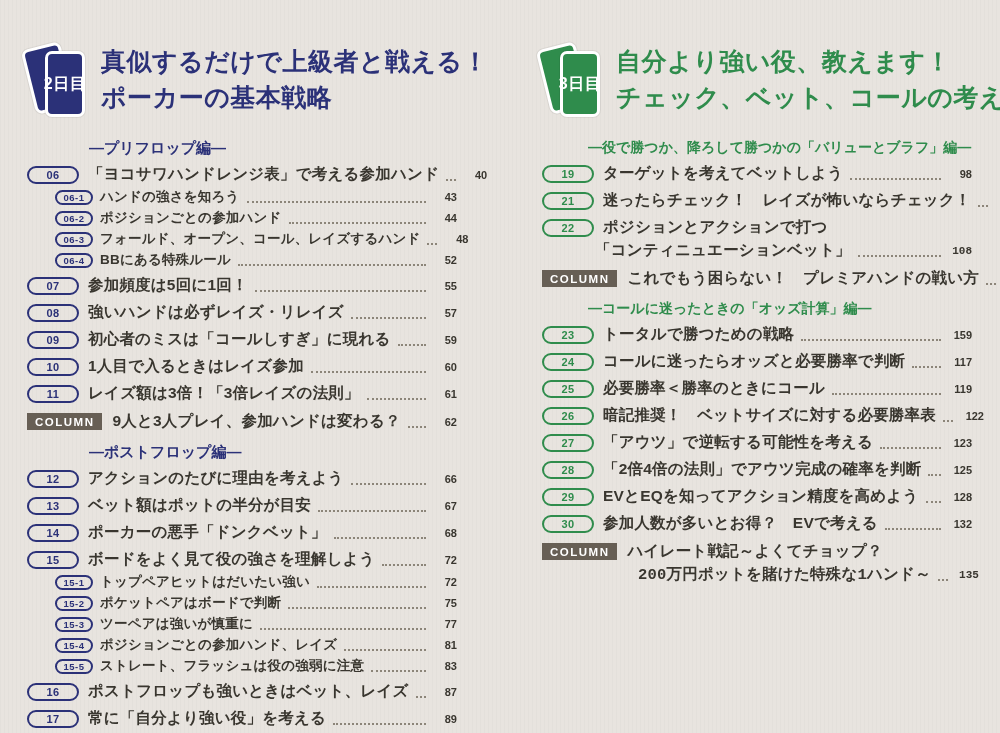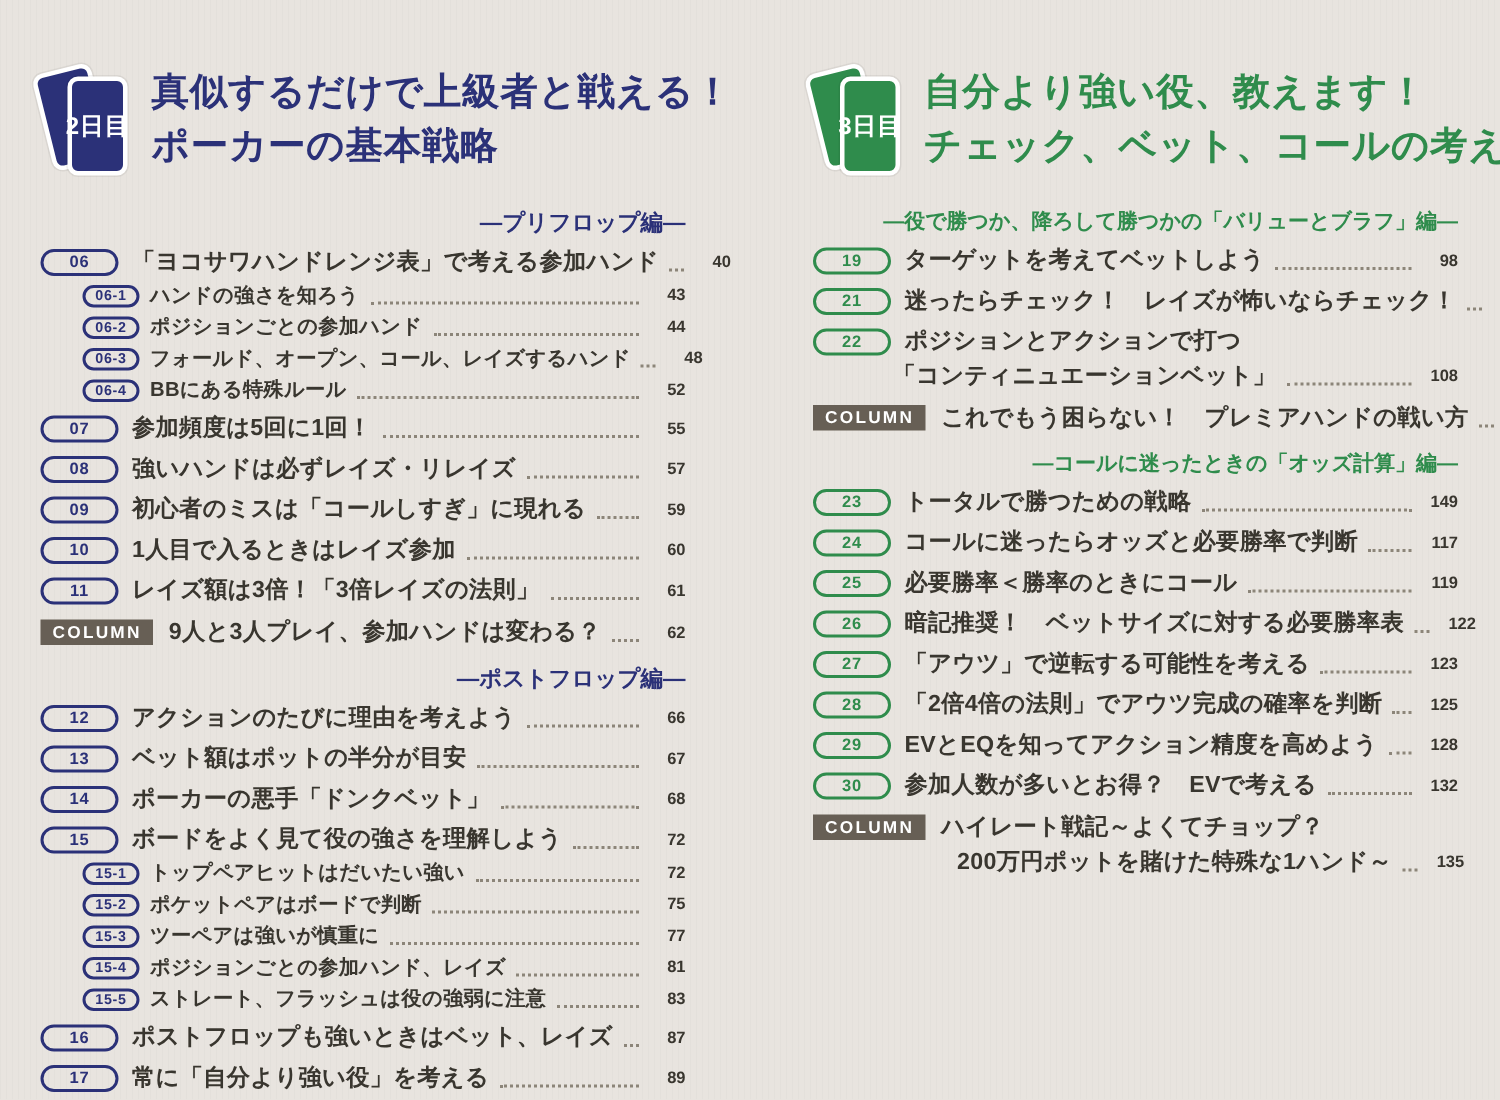--- a/index.html
+++ b/index.html
@@ -32,29 +32,29 @@
   .card.front { left: 18px; top: 9px; display: flex; align-items: center; justify-content: center; }
   .day { color: #fff; font-size: 16px; font-weight: bold; letter-spacing: .5px; white-space: nowrap; }
   .title {
     margin: 0 0 0 10px; padding-top: 2px;
     font-size: 25px; line-height: 1.42; font-weight: bold;
     color: var(--accent); letter-spacing: .5px; white-space: nowrap;
   }
 
   
   .entries { margin-top: 4px; }
-  .sec { margin: 11px 0 3px 62px; color: var(--accent); font-weight: bold; font-size: 15px; white-space: nowrap; text-align: right; }
+  .sec { margin: 11px 0 3px 62px; color: var(--accent); font-weight: bold; font-size: 15px; white-space: nowrap; }
   .col1 .sec { font-size: 14px; margin-left: 46px; }
 
   .row { display: flex; align-items: center; margin-top: 6px; }
   .row.sub { margin-top: 3px; margin-left: 28px; }
   .row.colrow { margin-top: 7px; }
   .row.two { display: block; }
   .line1 { display: flex; align-items: center; }
-  .line2 { display: flex; align-items: center; margin-top: 2px; margin-left: 53px; }
+  .line2 { display: flex; align-items: center; margin-top: 2px; margin-left: 53px; font-family: Liberation Mono, monospace; }
   .colrow.two .line2 { margin-left: 96px; }
 
   .pill {
     flex: 0 0 auto; width: 52px; height: 18px;
     border: 2px solid var(--accent); border-radius: 11px;
     color: var(--accent); font-weight: bold; font-size: 11px;
     display: flex; align-items: center; justify-content: center;
     margin-right: 9px; letter-spacing: .5px;
   }
   .sub .pill { width: 38px; height: 15px; font-size: 9.5px; border-radius: 9px; margin-right: 7px; }
@@ -267,21 +267,21 @@
       <div class="row colrow">
         <span class="colbadge">COLUMN</span>
         <span class="label">これでもう困らない！　プレミアハンドの戦い方</span>
         <span class="leader"></span>
       </div>
       <div class="sec"><span>—コールに迷ったときの「オッズ計算」編—</span></div>
       <div class="row item">
         <span class="pill">23</span>
         <span class="label">トータルで勝つための戦略</span>
         <span class="leader"></span>
-        <span class="pagenum">149</span>
+        <span class="pagenum">159</span>
       </div>
       <div class="row item">
         <span class="pill">24</span>
         <span class="label">コールに迷ったらオッズと必要勝率で判断</span>
         <span class="leader"></span>
         <span class="pagenum">117</span>
       </div>
       <div class="row item">
         <span class="pill">25</span>
         <span class="label">必要勝率＜勝率のときにコール</span>

